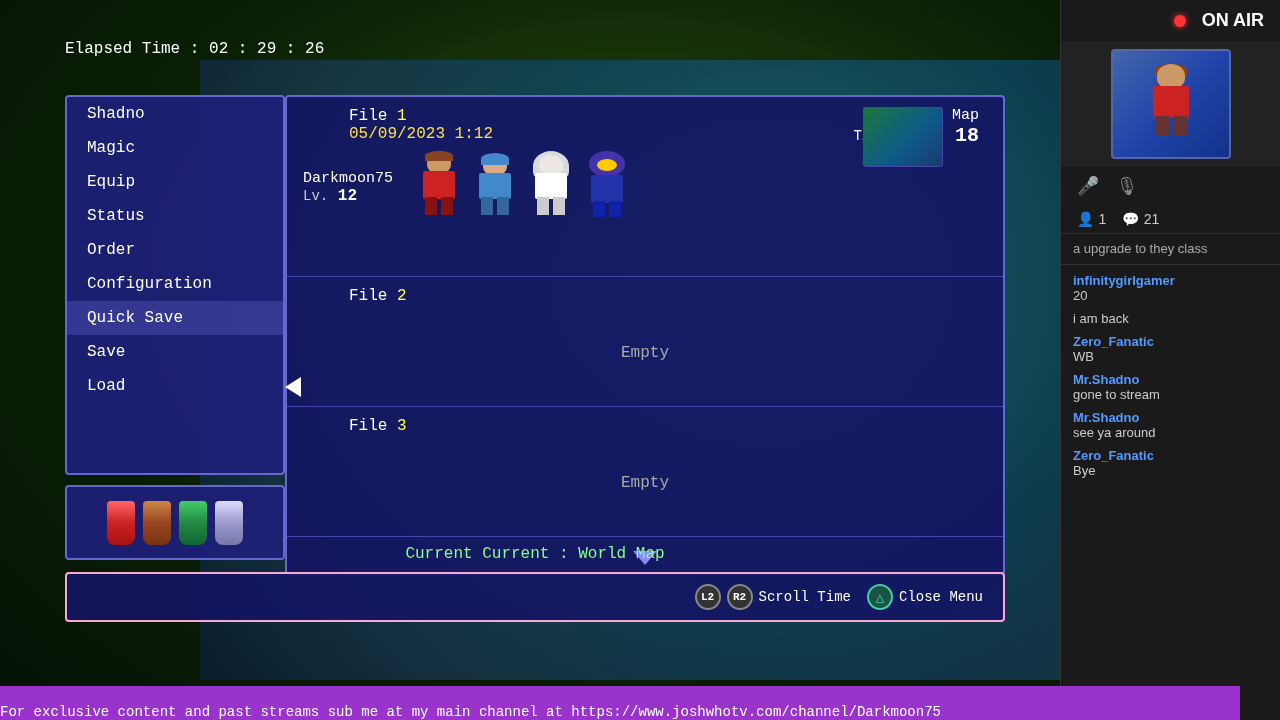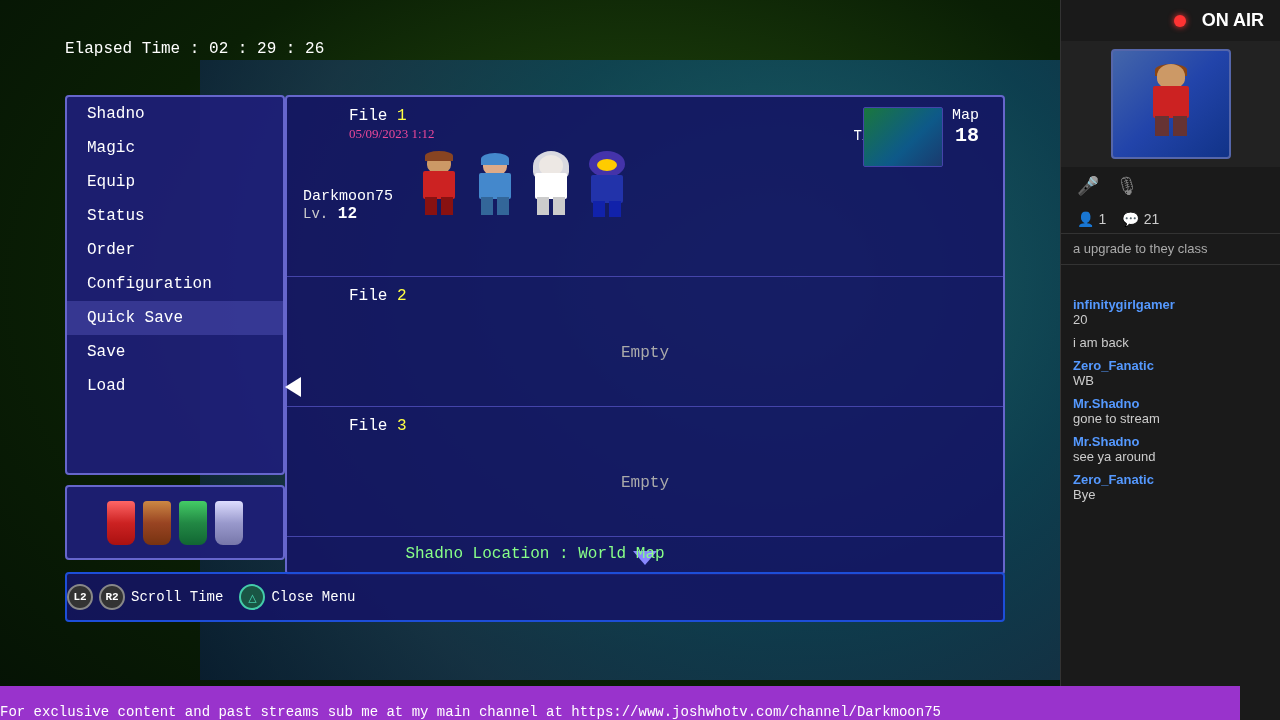--- a/index.html
+++ b/index.html
@@ -181,28 +181,28 @@
     }
 
     .file-time-val {
       color: #ffffff;
       font-size: 20px;
       font-family: 'Courier New', monospace;
       font-weight: bold;
     }
 
     .file-date {
-      color: #ec4899;
-      font-size: 13px;
-      font-family: Liberation Serif, serif;
+      color: #fde047;
+      font-size: 16px;
+      font-family: Liberation Mono, monospace;
     }
 
     .save-file-content {
       display: flex;
-      align-items: flex-end;
+      align-items: center;
       gap: 12px;
       margin-top: 4px;
     }
 
     .player-name {
       color: #ffffff;
       font-size: 15px;
       font-family: 'Courier New', monospace;
       min-width: 100px;
     }
@@ -271,24 +271,25 @@
       z-index: 20;
     }
 
     
     .control-bar {
       position: absolute;
       left: 65px; top: 572px;
       width: 940px;
       height: 50px;
       background: rgba(20, 20, 100, 0.88);
-      border: 2px solid #1d4ed8;
+      border: 2px solid #f9a8d4;
       border-radius: 4px;
       display: flex;
       align-items: center;
+      justify-content: flex-end;
       padding-right: 20px;
       gap: 16px;
       z-index: 20;
     }
 
     .control-btn {
       display: flex;
       align-items: center;
       gap: 6px;
       color: #ffffff;
@@ -474,21 +475,20 @@
     }
 
     
     .chat-area {
       flex: 1;
       overflow: hidden;
       padding: 8px 12px;
       display: flex;
       flex-direction: column;
       gap: 8px;
-      margin-top: 24px;
     }
 
     .chat-message {
       display: flex;
       flex-direction: column;
     }
 
     .chat-username {
       color: #5599ff;
       font-size: 13px;
@@ -644,21 +644,21 @@
       <div class="empty-slot">
         <span>Empty</span>
       </div>
     </div>
 
     <div class="scroll-indicator"></div>
   </div>
 </div>
 
 <div class="location-bar">
-  <span>Shadno Location : World Map</span>
+  <span>Current Current : World Map</span>
 </div>
 
 <div class="control-bar">
   <div class="control-btn">
     <span class="btn-badge l2">L2</span>
     <span class="btn-badge r2">R2</span>
     <span>Scroll Time</span>
   </div>
   <div class="control-btn">
     <span class="btn-badge triangle">△</span>

